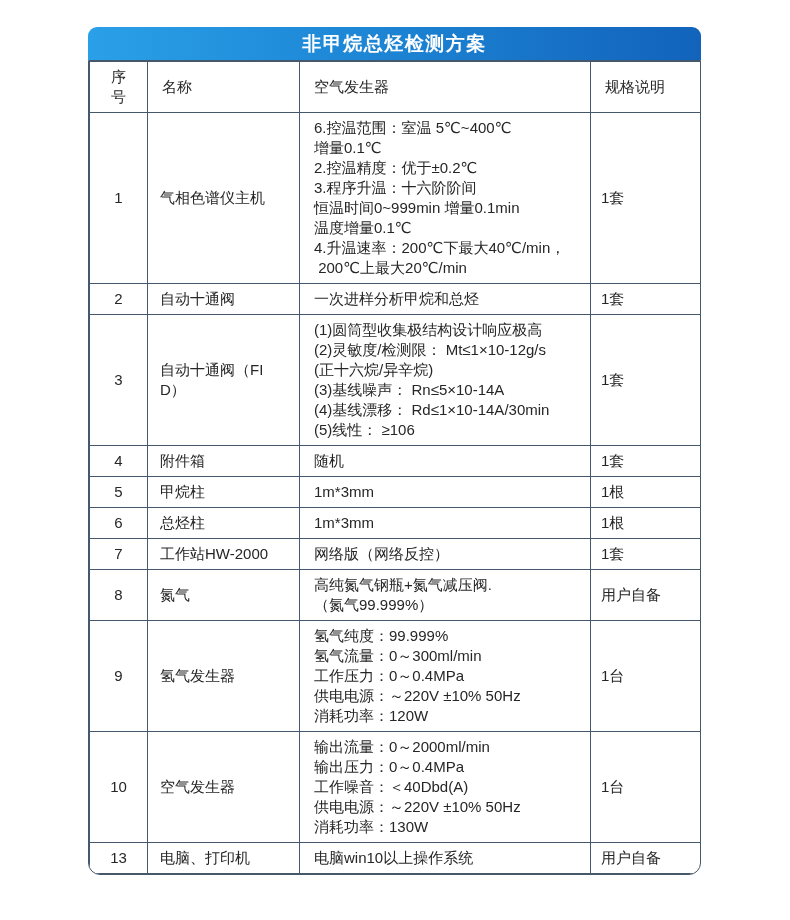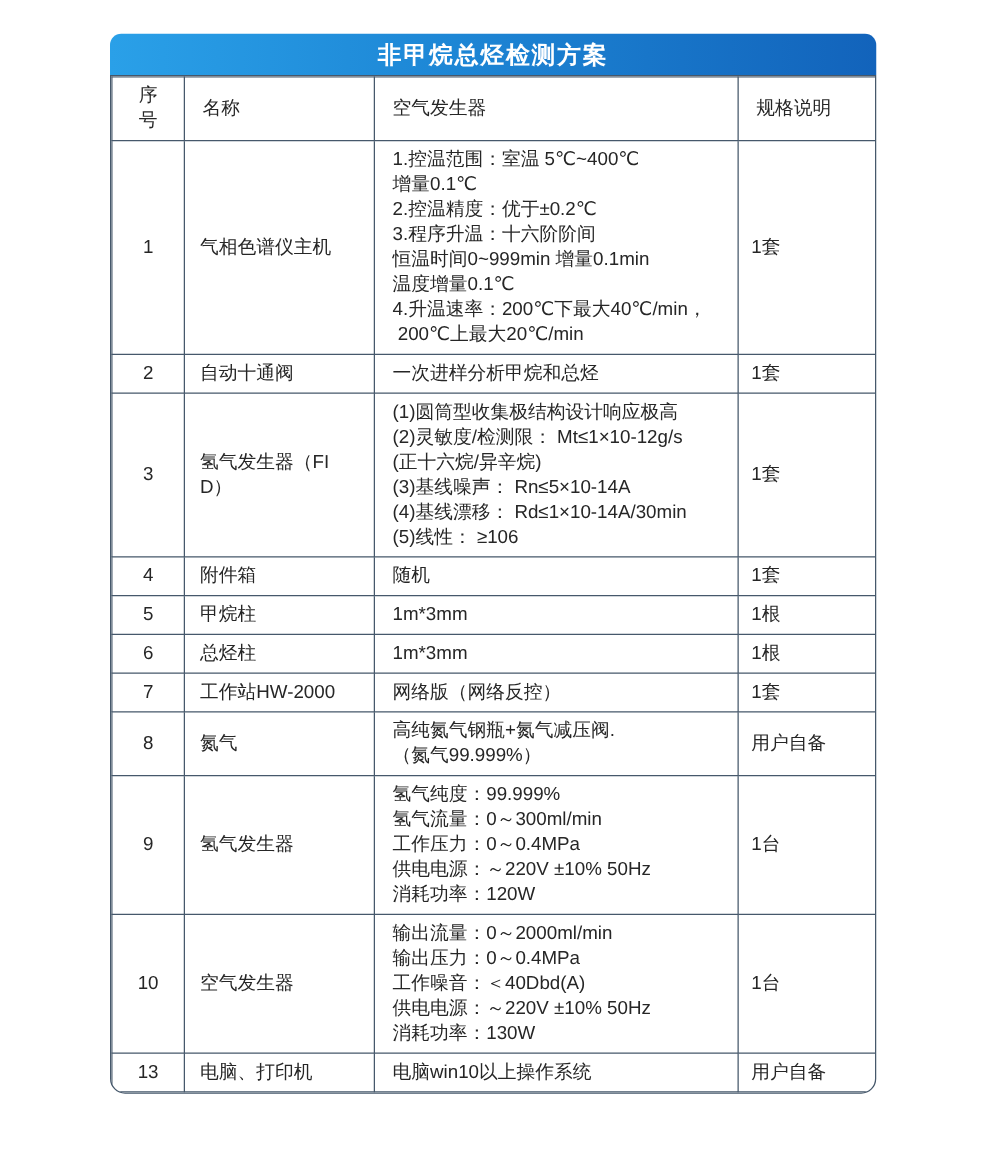--- a/index.html
+++ b/index.html
@@ -50,42 +50,42 @@
           <th class="c-name">名称</th>
           <th class="c-spec">空气发生器</th>
           <th class="c-qty">规格说明</th>
         </tr>
       </thead>
       <tbody id="rows">
           <tr>
             <td class="c-no">1</td>
             <td class="c-name">气相色谱仪主机</td>
             <td class="c-spec">
-              <div>1.控温范围：室温 5℃~400℃</div>
+              <div>6.控温范围：室温 5℃~400℃</div>
               <div>增量0.1℃</div>
               <div>2.控温精度：优于±0.2℃</div>
               <div>3.程序升温：十六阶阶间</div>
               <div>恒温时间0~999min 增量0.1min</div>
               <div>温度增量0.1℃</div>
               <div>4.升温速率：200℃下最大40℃/min，</div>
               <div> 200℃上最大20℃/min</div>
             </td>
             <td class="c-qty">1套</td>
           </tr>
           <tr>
             <td class="c-no">2</td>
             <td class="c-name">自动十通阀</td>
             <td class="c-spec">
               <div>一次进样分析甲烷和总烃</div>
             </td>
             <td class="c-qty">1套</td>
           </tr>
           <tr>
             <td class="c-no">3</td>
-            <td class="c-name">氢气发生器（FID）</td>
+            <td class="c-name">自动十通阀（FID）</td>
             <td class="c-spec">
               <div>(1)圆筒型收集极结构设计响应极高</div>
               <div>(2)灵敏度/检测限： Mt≤1×10-12g/s</div>
               <div>(正十六烷/异辛烷)</div>
               <div>(3)基线噪声： Rn≤5×10-14A</div>
               <div>(4)基线漂移： Rd≤1×10-14A/30min</div>
               <div>(5)线性： ≥106</div>
             </td>
             <td class="c-qty">1套</td>
           </tr>

